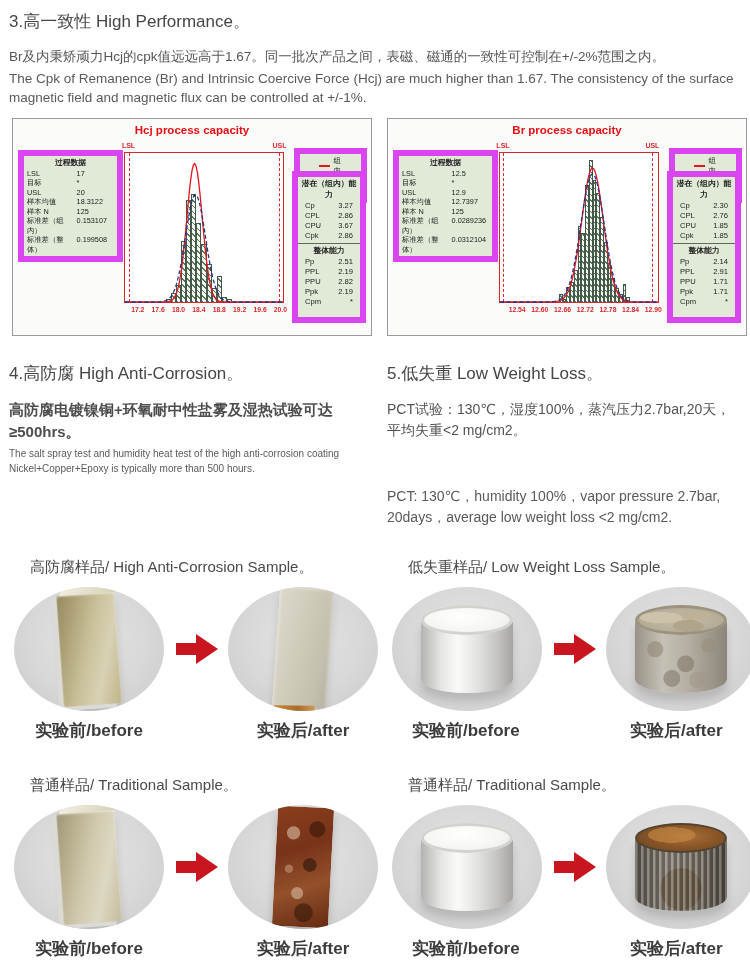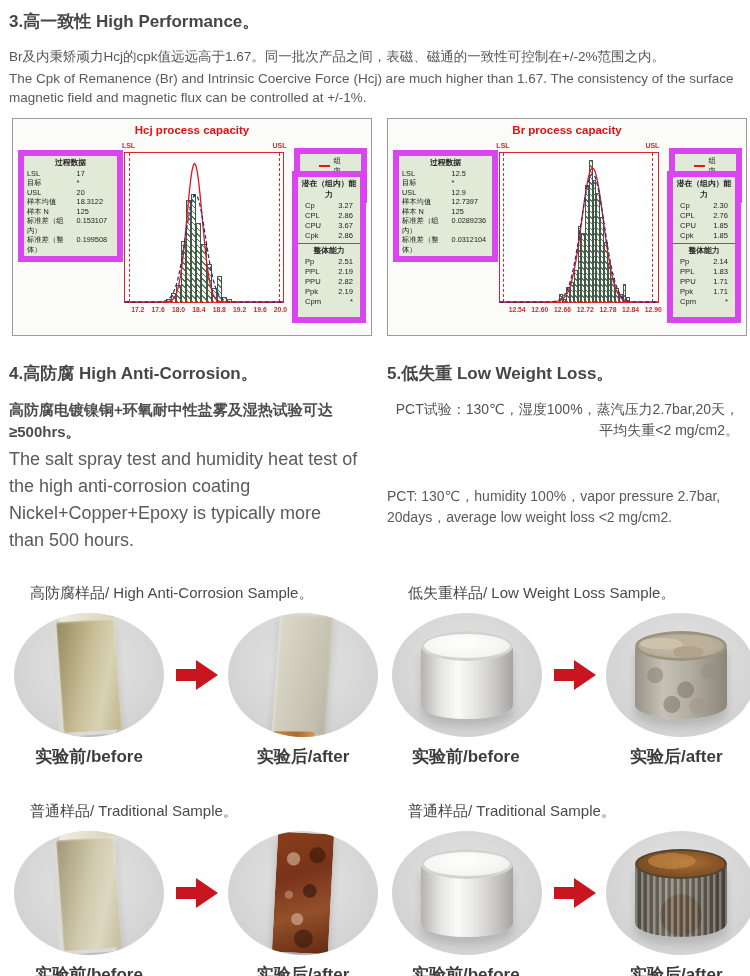--- a/index.html
+++ b/index.html
@@ -3,21 +3,21 @@
 <meta charset="utf-8">
 <style>
   html,body{margin:0;padding:0;}
   body{
     width:750px;height:976px;overflow:hidden;background:#ffffff;
     font-family:"Liberation Sans","DejaVu Sans",sans-serif;color:#4c4c4c;
     position:relative;
   }
   
   .sec-top{margin:10px 12px 0 9px;}
-  .h-sec{font-size:17px;font-weight:700;color:#464646;margin:0 0 14px 0;}
+  .h-sec{font-size:17px;font-weight:400;color:#464646;margin:0 0 14px 0;}
   .p-cn{font-size:13.5px;line-height:1.45;color:#565656;margin:0;}
   .p-en{font-size:13.5px;line-height:1.45;color:#5a5a5a;margin:2px 0 0 0;}
 
   
   .charts-row{display:flex;gap:15px;margin:10px 0 0 12px;}
   .chart-box{
     position:relative;width:360px;height:218px;background:#fbfbfa;
     border:1px solid #9a9a9a;box-sizing:border-box;flex:0 0 auto;
   }
   .chart-title{position:absolute;top:5px;left:0;right:0;text-align:center;
@@ -46,22 +46,22 @@
   .line-sample{display:inline-block;width:18px;height:0;}
   .line-within{border-top:2px solid #e0181e;}
   .line-overall{border-top:2px dashed #26348c;}
   .stats-panel{left:279px;top:52px;width:74px;padding-bottom:10px;}
   .stat-row{display:flex;justify-content:space-between;font-size:7.6px;color:#222;line-height:1.32;padding:0 7px;}
   .stats-divider{border-top:1px solid #5d6b5d;margin:2px 0 0 0;}
 
   
   .two-col{display:grid;grid-template-columns:378px 372px;margin:26px 0 0 9px;}
   .col4 .p-cn{font-size:15px;font-weight:bold;color:#4d4d4d;width:348px;line-height:1.5;}
-  .col5 .p-cn{font-size:14px;color:#535353;width:352px;line-height:1.55;text-align:right;}
-  .col4 .p-en{width:350px;font-size:18px;line-height:1.5;}
+  .col5 .p-cn{font-size:14px;color:#535353;width:352px;line-height:1.55;}
+  .col4 .p-en{width:350px;font-size:10px;line-height:1.5;}
   .col5 .p-en{width:352px;font-size:14px;line-height:1.5;margin-top:44px;}
 
   
   .samples{display:grid;grid-template-columns:378px 372px;margin-top:18px;}
   .cell{height:218px;box-sizing:border-box;padding-top:2px;}
   .h-sample{font-size:15px;font-weight:500;color:#4a4a4a;margin:10px 0 10px 30px;}
   .photo-row{display:flex;align-items:center;margin-left:14px;}
   .oval{width:150px;height:124px;border-radius:50%;flex:0 0 auto;
     background:radial-gradient(ellipse at 50% 42%, #e4e4e4 0%, #d8d8d8 55%, #c9c9c9 100%);
     display:flex;align-items:center;justify-content:center;position:relative;overflow:hidden;}
@@ -374,21 +374,21 @@
         </div>
       <div class="stats-divider"></div>
       <div class="panel-h">整体能力</div>
       <div class="overall-rows">
           <div class="stat-row">
             <span class="lb">Pp</span>
             <span class="vl">2.14</span>
           </div>
           <div class="stat-row">
             <span class="lb">PPL</span>
-            <span class="vl">1.83</span>
+            <span class="vl">2.91</span>
           </div>
           <div class="stat-row">
             <span class="lb">PPU</span>
             <span class="vl">1.71</span>
           </div>
           <div class="stat-row">
             <span class="lb">Ppk</span>
             <span class="vl">1.71</span>
           </div>
           <div class="stat-row">

